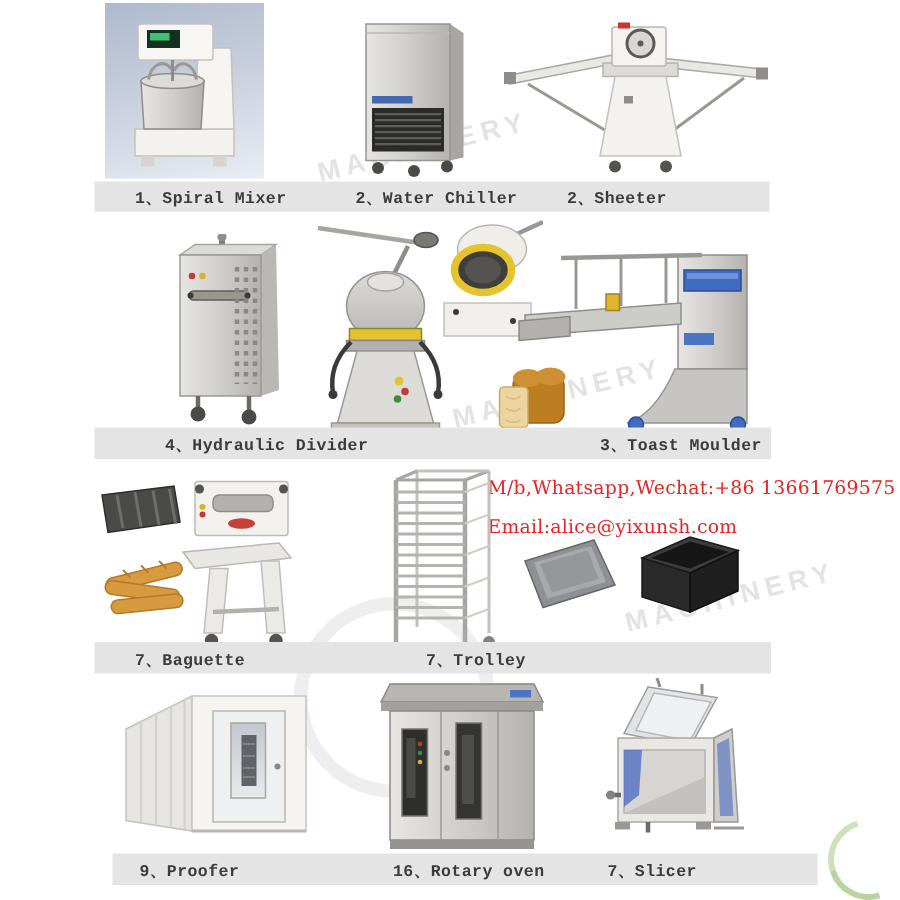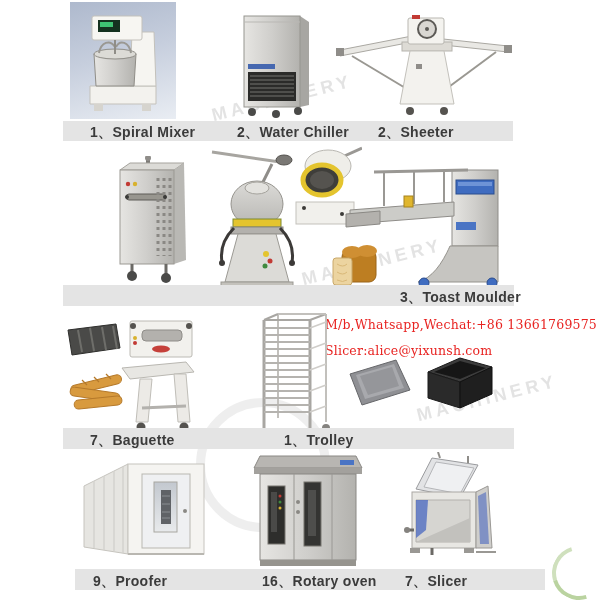--- a/index.html
+++ b/index.html
@@ -1,22 +1,22 @@
 <!DOCTYPE html>
 <html><head>
 <meta charset="utf-8">
 <style>
   html,body{margin:0;padding:0;background:#fff;}
   .canvas{position:relative;width:600px;height:600px;background:#ffffff;overflow:hidden;
           font-family:"Liberation Sans",sans-serif;}
   .photo{position:absolute;}
   .photo svg{display:block;width:100%;height:100%;}
   .bar{position:absolute;background:#e4e4e4;height:20px;}
-  .cap{position:absolute;font-weight:bold;font-size:14px;color:#3b3b3b;
-       letter-spacing:.3px;white-space:nowrap;}
+  .cap{position:absolute;font-weight:bold;font-size:11px;color:#3b3b3b;
+       letter-spacing:.3px;white-space:nowrap;font-family:Liberation Mono, monospace;}
   .cap5{position:absolute;font-family:"DejaVu Serif",serif;font-weight:bold;
         font-size:13px;color:#141414;white-space:nowrap;letter-spacing:0;}
   .red{position:absolute;color:#e82321;font-family:"DejaVu Serif",serif;
        font-size:12.5px;white-space:nowrap;letter-spacing:.2px;}
   .wm{position:absolute;color:rgba(172,172,172,.34);font-weight:bold;font-size:18px;
       letter-spacing:4px;transform:rotate(-14deg);white-space:nowrap;pointer-events:none;}
   .ring{position:absolute;border:9px solid rgba(188,188,188,.26);border-radius:50%;
         pointer-events:none;}
   .greenarc{position:absolute;width:46px;height:46px;border:4px solid transparent;
         border-bottom-color:rgba(118,168,66,.5);border-left-color:rgba(118,168,66,.35);
@@ -193,24 +193,25 @@
       <polygon points="6,52 110,44 110,58 6,66" fill="#ccccc8" stroke="#8f8d89"></polygon>
       <polygon points="2,56 36,53 36,66 2,69" fill="#b3b1ad" stroke="#8a8884"></polygon>
       <rect x="60" y="38" width="9" height="11" fill="#e0b62e" stroke="#a5821c"></rect>
       <path d="M106,88 L154,88 L154,124 L74,124 C88,120 98,106 106,88 Z" fill="#c6c5c1" stroke="#95938d"></path>
       <circle cx="80" cy="125" r="5" fill="#3f6cc0" stroke="#2a4c8e"></circle>
       <circle cx="148" cy="125" r="5" fill="#3f6cc0" stroke="#2a4c8e"></circle>
     </svg>
   </div>
 
   <div class="bar" style="left:63px;top:285px;width:451px;height:21px"></div>
+  <div class="cap" style="left:110px;top:289px">4、Hydraulic Divider</div>
   <div class="cap" style="left:400px;top:289px">3、Toast Moulder</div>
 
   <div class="red" style="left:325px;top:317px">M/b,Whatsapp,Wechat:+86 13661769575 Alice Wang</div>
-  <div class="red" style="left:325px;top:343px">Slicer:alice@yixunsh.com</div>
+  <div class="red" style="left:325px;top:343px">Email:alice@yixunsh.com</div>
 
   <div class="photo" style="left:66px;top:322px;width:56px;height:34px">
     <svg viewBox="0 0 56 34">
       <polygon points="2,8 50,2 54,26 6,33" fill="#4a4a48" stroke="#2e2e2c"></polygon>
       <g stroke="#6e6e6a" stroke-width="2">
         <line x1="12" y1="8" x2="16" y2="30"></line>
           <line x1="24" y1="6" x2="28" y2="29"></line>
         <line x1="36" y1="5" x2="40" y2="28"></line>
           <line x1="47" y1="4" x2="51" y2="27"></line>
       </g>
@@ -300,21 +301,21 @@
     <svg viewBox="0 0 70 58">
       <polygon points="4,20 36,6 68,15 36,30" fill="#3c3c3c" stroke="#1a1a1a"></polygon>
       <polygon points="10,20 36,9 62,16 36,27" fill="#161616"></polygon>
       <polygon points="4,20 36,30 36,56 4,46" fill="#2a2a2a" stroke="#1a1a1a"></polygon>
       <polygon points="36,30 68,15 68,42 36,56" fill="#1f1f1f" stroke="#111"></polygon>
     </svg>
   </div>
 
   <div class="bar" style="left:63px;top:428px;width:451px;height:21px"></div>
   <div class="cap" style="left:90px;top:432px">7、Baguette</div>
-  <div class="cap" style="left:284px;top:432px">1、Trolley</div>
+  <div class="cap" style="left:284px;top:432px">7、Trolley</div>
 
   <div class="photo" style="left:82px;top:456px;width:126px;height:104px">
     <svg viewBox="0 0 126 104">
       <polygon points="2,30 46,8 46,98 2,91" fill="#e6e5e1" stroke="#c6c4be"></polygon>
       <g stroke="#d3d2ce" stroke-width="1.5">
         <line x1="12" y1="25" x2="12" y2="92"></line>
           <line x1="22" y1="20" x2="22" y2="94"></line>
         <line x1="32" y1="15" x2="32" y2="95"></line>
           <line x1="41" y1="11" x2="41" y2="97"></line>
       </g>

